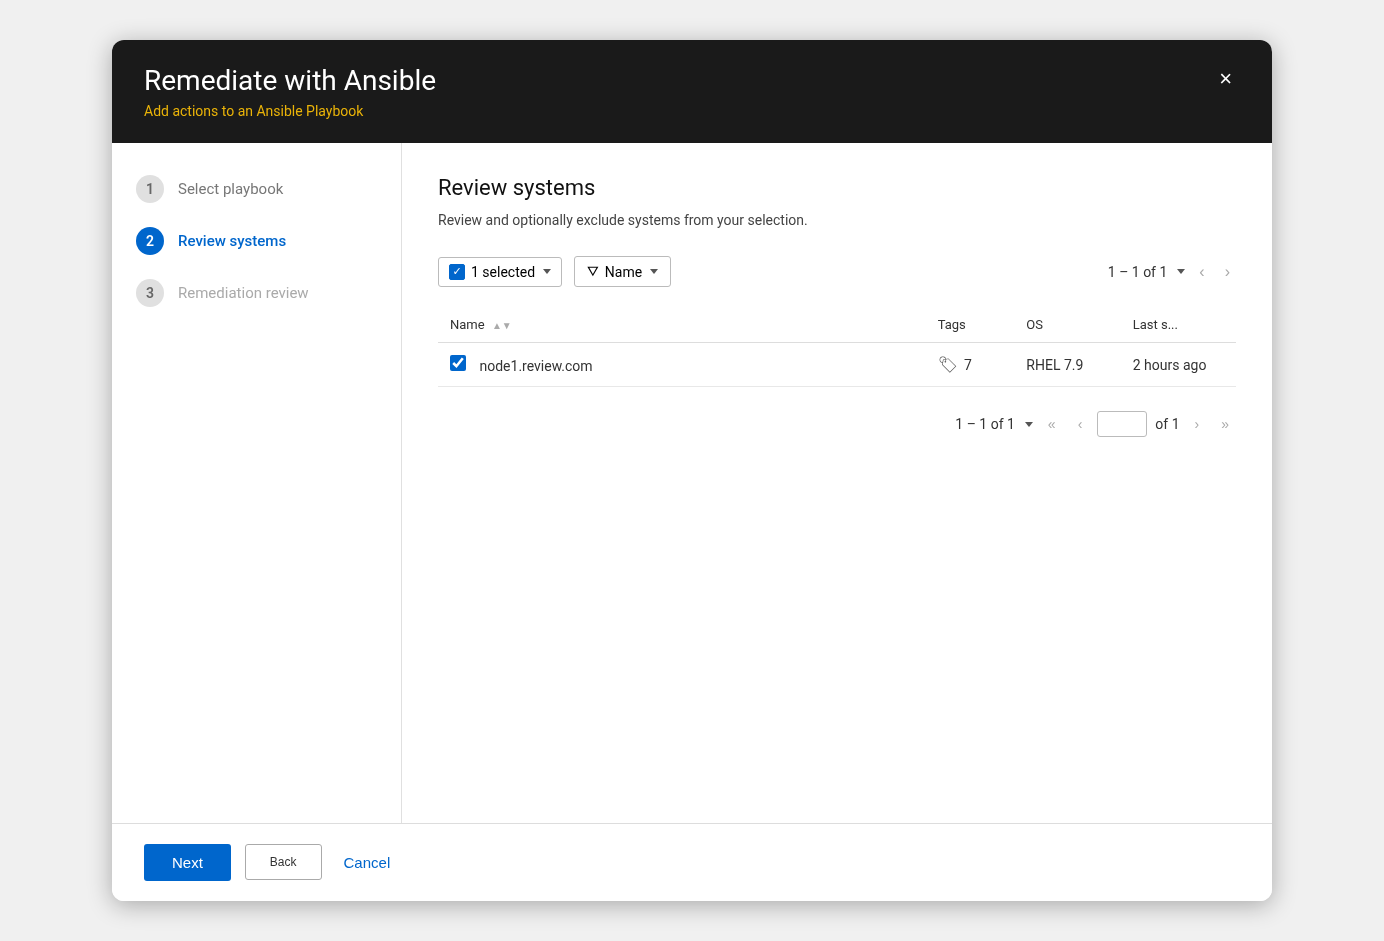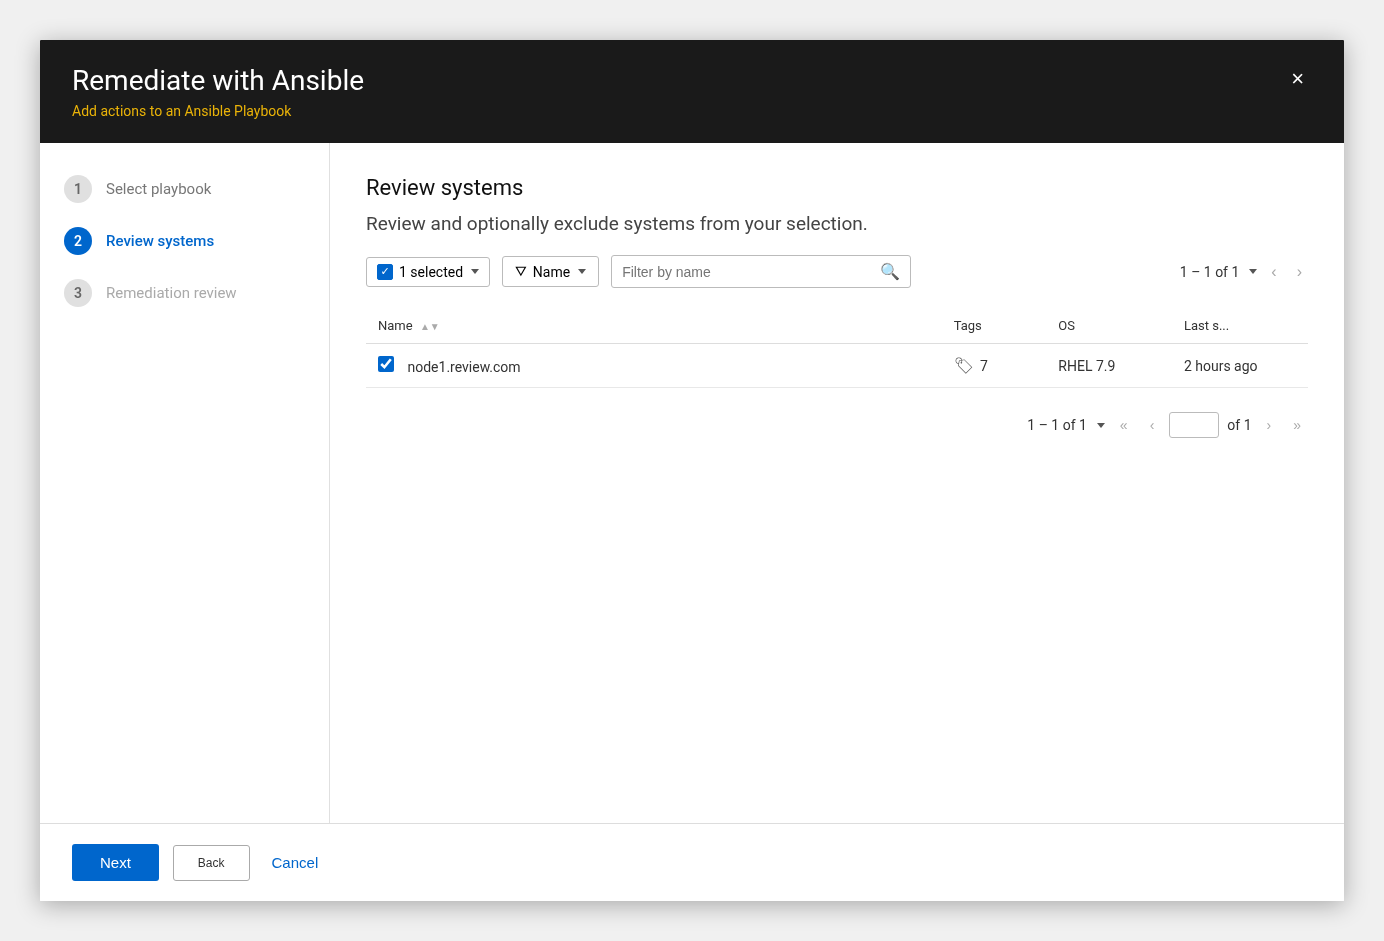--- a/index.html
+++ b/index.html
@@ -1,22 +1,22 @@
 <!DOCTYPE html>
 <html><head>
   <meta charset="utf-8">
   <style>
     * { box-sizing: border-box; margin: 0; padding: 0; }
     body { font-family: -apple-system, BlinkMacSystemFont, 'Segoe UI', Roboto, sans-serif; background: #f0f0f0; display: flex; align-items: center; justify-content: center; min-height: 100vh; }
 
     .modal {
-      width: 1304px;
+      width: 1160px;
       max-width: 100%;
       background: #fff;
-      border-radius: 1px;
+      border-radius: 12px;
       overflow: hidden;
       box-shadow: 0 4px 24px rgba(0,0,0,0.3);
     }
 
     .modal-header {
       background: #1a1a1a;
       color: #fff;
       padding: 24px 32px;
       display: flex;
       align-items: flex-start;
@@ -111,23 +111,23 @@
     }
 
     .section-title {
       font-size: 22px;
       font-weight: 400;
       margin-bottom: 12px;
       color: #111;
     }
 
     .section-desc {
-      font-size: 19px;
+      font-size: 14px;
       color: #444;
-      margin-bottom: 20px;
+      margin-bottom: 28px;
     }
 
     .toolbar {
       display: flex;
       align-items: center;
       gap: 12px;
       margin-bottom: 20px;
     }
 
     .select-dropdown {
@@ -300,21 +300,21 @@
       cursor: pointer;
       font-size: 14px;
       color: #aaa;
       padding: 3px 7px;
     }
 
     .modal-footer {
       border-top: 1px solid #ddd;
       padding: 20px 32px;
       display: flex;
-      align-items: center;
+      align-items: flex-start;
       gap: 14px;
       background: #fff;
     }
 
     .btn-primary {
       background: #0066cc;
       color: #fff;
       border: none;
       border-radius: 3px;
       padding: 10px 28px;
@@ -405,24 +405,20 @@
           <span>1 selected</span>
           <span class="chevron-down"></span>
         </div>
 
         <div class="filter-dropdown">
           <span class="filter-icon">⛛</span>
           <span>Name</span>
           <span class="chevron-down"></span>
         </div>
 
-        <div class="search-box">
-          <input type="text" placeholder="Filter by name" style="">
-          <span style="color:#555; font-size:16px;">🔍</span>
-        </div>
 
         <div class="pagination-info">
           <span>1 – 1 of 1</span>
           <span class="chevron-down"></span>
           <button class="pagination-nav-btn">‹</button>
           <button class="pagination-nav-btn">›</button>
         </div>
 
       </div>
 

